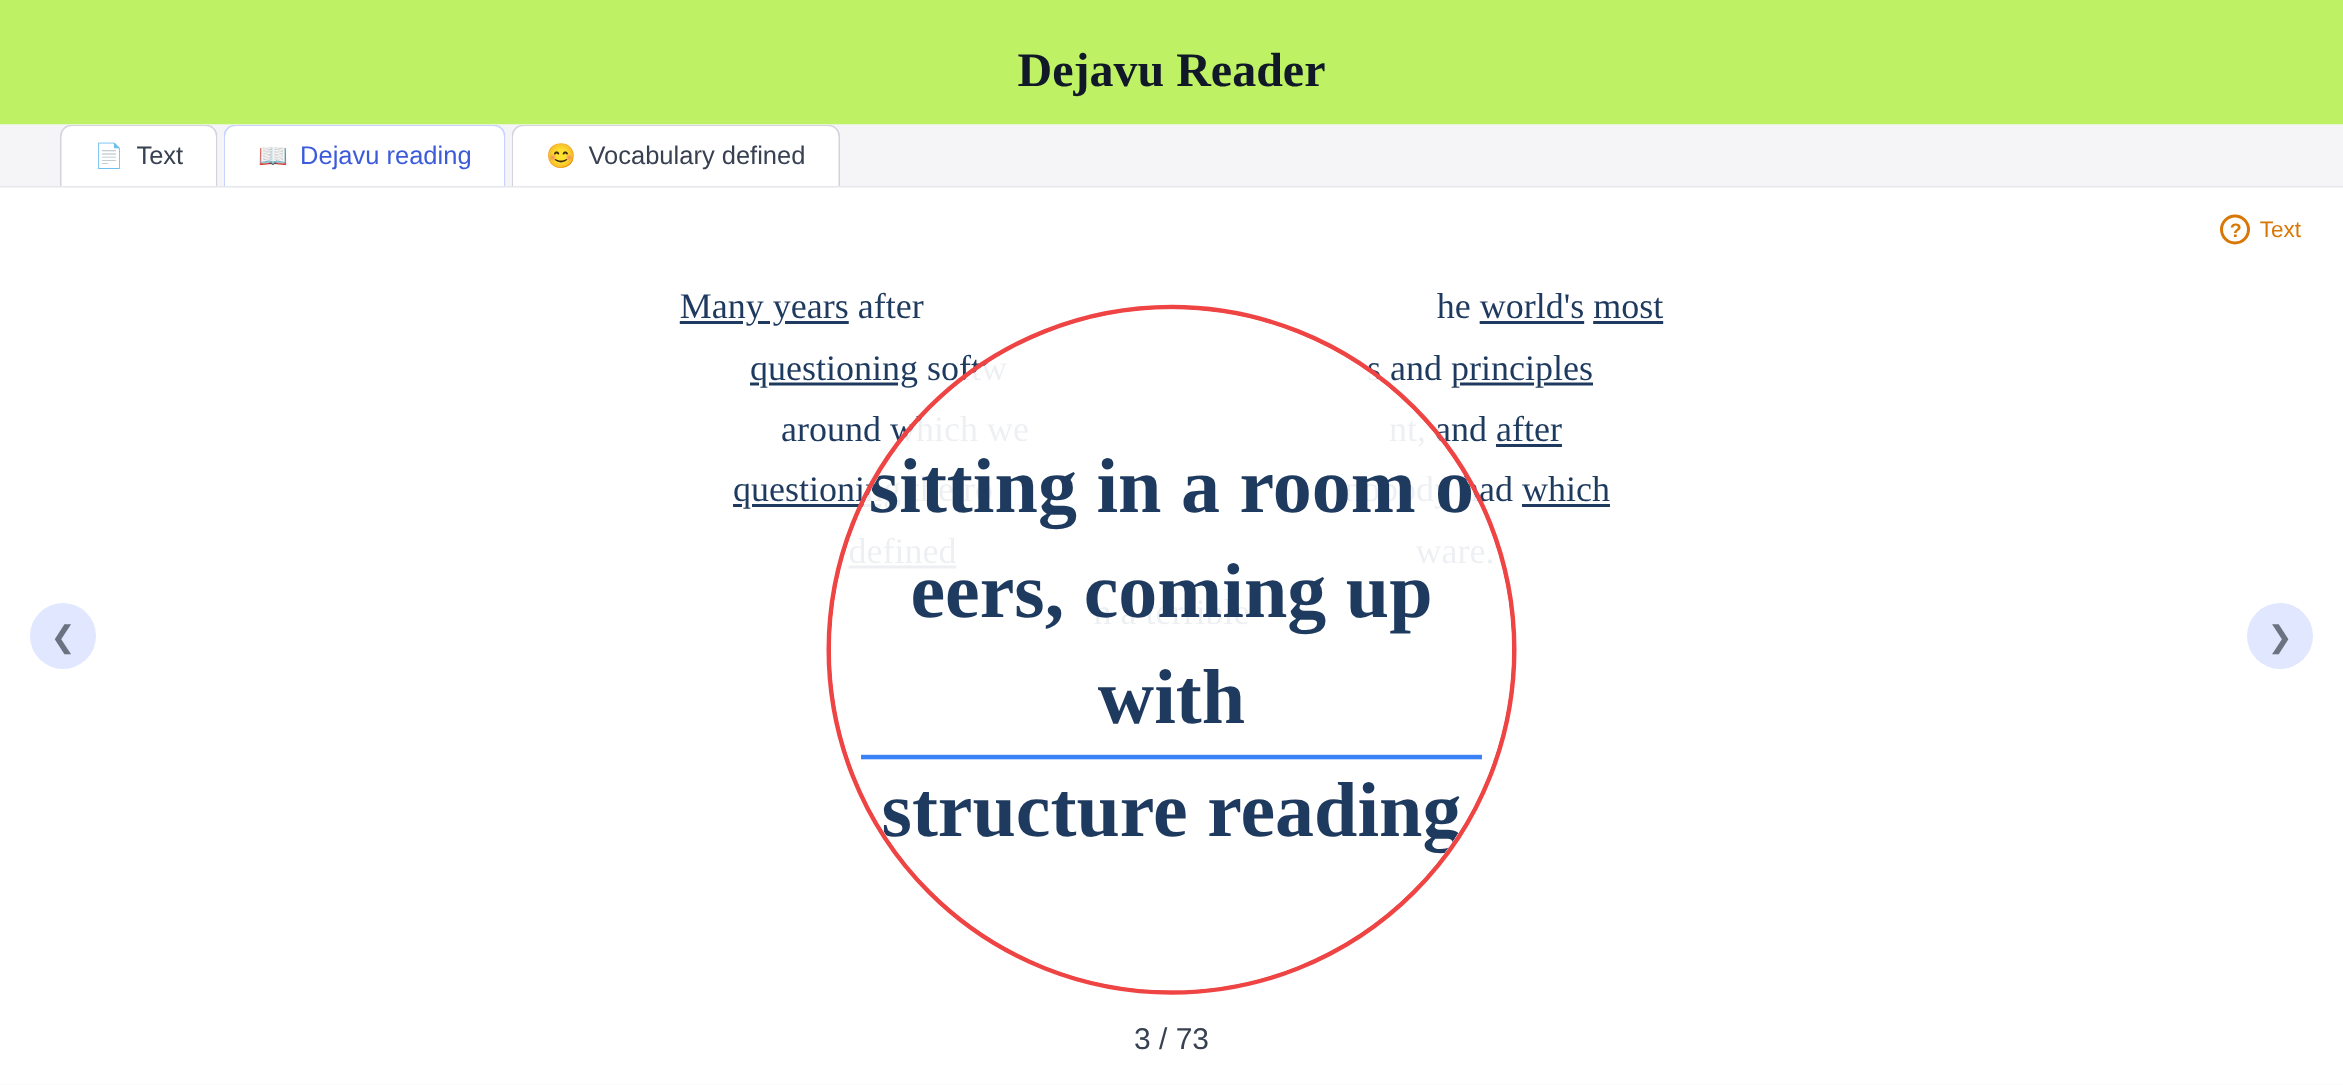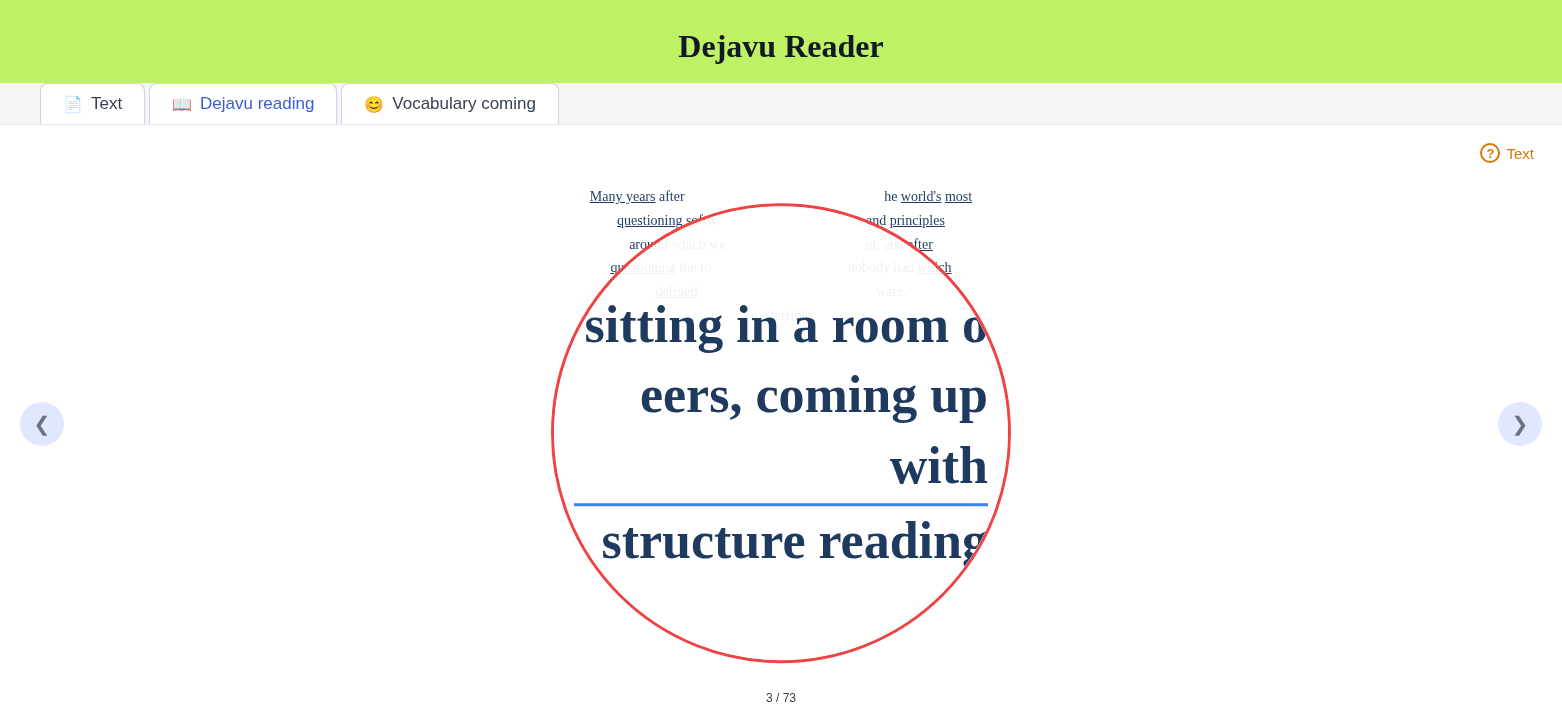--- a/index.html
+++ b/index.html
@@ -133,21 +133,21 @@
 
     .nav-btn.prev { left: 20px; }
     .nav-btn.next { right: 20px; }
 
     .text-content {
       width: 100%;
       max-width: 900px;
       padding: 60px 80px 40px;
       text-align: center;
       position: relative;
-      font-size: 14px;
+      font-size: 24px;
       line-height: 1.7;
       color: #1e3a5f;
     }
 
     .text-content p {
       text-align: center;
     }
 
     .text-content a, .text-underline {
       text-decoration: underline;
@@ -177,42 +177,42 @@
       align-items: center;
       justify-content: center;
       background: rgba(255,255,255,0.92);
       overflow: hidden;
     }
 
     .zoom-text {
       font-size: 52px;
       font-weight: 700;
       color: #1e3a5f;
-      text-align: right;
+      text-align: center;
       line-height: 1.35;
       font-family: Georgia, serif;
       padding: 0 20px;
     }
 
     .zoom-text .highlight-line {
       display: block;
       position: relative;
     }
 
     .zoom-text .underline-blue {
       border-bottom: 3px solid #3b82f6;
       padding-bottom: 2px;
     }
 
     .page-indicator {
       position: absolute;
       bottom: 18px;
       left: 50%;
       transform: translateX(-50%);
-      font-size: 12px;
+      font-size: 20px;
       color: #374151;
       font-family: sans-serif;
     }
 
     .bg-text {
       position: relative;
       z-index: 1;
     }
   </style>
 </head>
@@ -226,21 +226,21 @@
   <div class="tab">
     <span class="tab-icon">📄</span>
     <span>Text</span>
   </div>
   <div class="tab active">
     <span class="tab-icon">📖</span>
     <span>Dejavu reading</span>
   </div>
   <div class="tab">
     <span class="tab-icon">😊</span>
-    <span>Vocabulary coming</span>
+    <span>Vocabulary defined</span>
   </div>
 </div>
 
 <div class="reader-container">
 
   <button class="help-btn">
     <span class="help-icon">?</span>
     <span>Text</span>
   </button>
 

